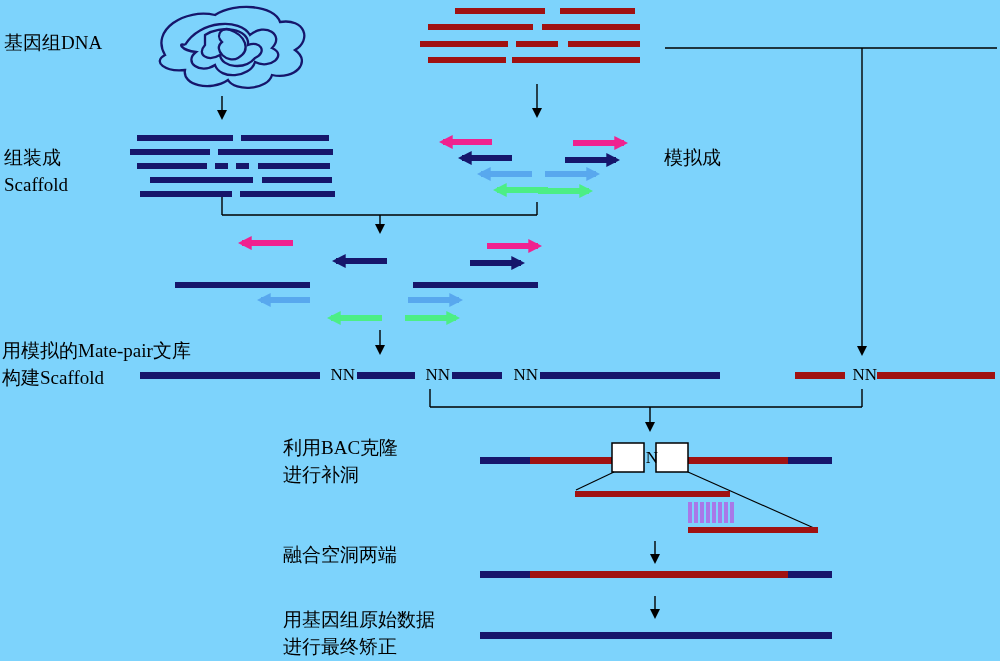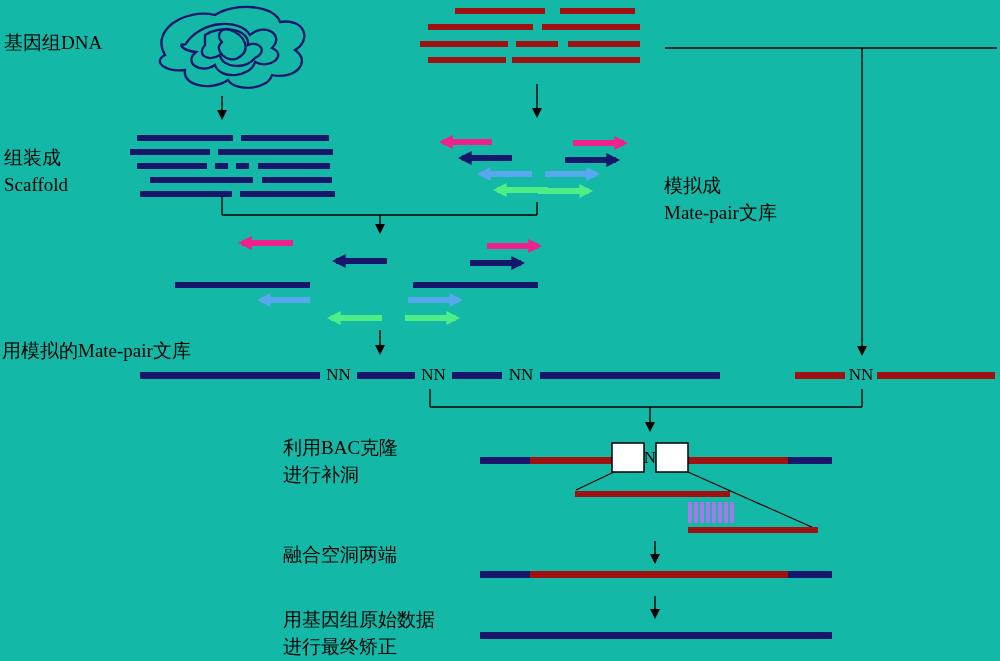--- a/index.html
+++ b/index.html
@@ -1,22 +1,22 @@
 <!DOCTYPE html>
 <html><head>
 <meta charset="utf-8">
 <style>
   html,body { margin:0; padding:0; background:#ffffff; }
   .stage {
-    position:relative; width:1000px; height:661px; background:#14b8a6;
+    position:relative; width:1000px; height:661px; background:#7dd3fc;
     font-family:"Liberation Serif","DejaVu Serif",serif; overflow:hidden;
   }
   .stage svg { position:absolute; left:0; top:0; }
   .lbl { position:absolute; font-size:19px; line-height:27px; color:#000; white-space:nowrap; }
-  .nn  { position:absolute; font-size:17px; color:#000; text-align:center; }
+  .nn  { position:absolute; font-size:17px; color:#000; text-align:right; }
   .k   { stroke:#000; stroke-width:1.4; fill:none; }
   .k2  { stroke:#000; stroke-width:1.1; fill:none; }
   .mp  { stroke-width:6; fill:none; }
   .box { fill:#ffffff; stroke:#000; stroke-width:1.5; }
 </style>
 </head>
 <body>
 
 <div class="stage">
 
@@ -163,27 +163,27 @@
 </svg>
 
 <div class="lbl" style="left:4px; top:29px;">基因组DNA</div>
 
 
 <div class="lbl" style="left:4px; top:144px;">
   <div>组装成</div>
   <div>Scaffold</div>
 </div>
 
-<div class="lbl" style="left:664px; top:144px;margin-top:28px;">
+<div class="lbl" style="left:664px; top:144px;">
   <div>模拟成</div>
-  <div>Mate-pair文库</div>
 </div>
 
 <div class="lbl" style="left:2px; top:337px;">
   <div>用模拟的Mate-pair文库</div>
+  <div>构建Scaffold</div>
 </div>
 
 <div class="lbl" style="left:283px; top:434px;">
   <div>利用BAC克隆</div>
   <div>进行补洞</div>
 </div>
 
 <div class="lbl" style="left:283px; top:541px;">
   <div>融合空洞两端</div>
 </div>

